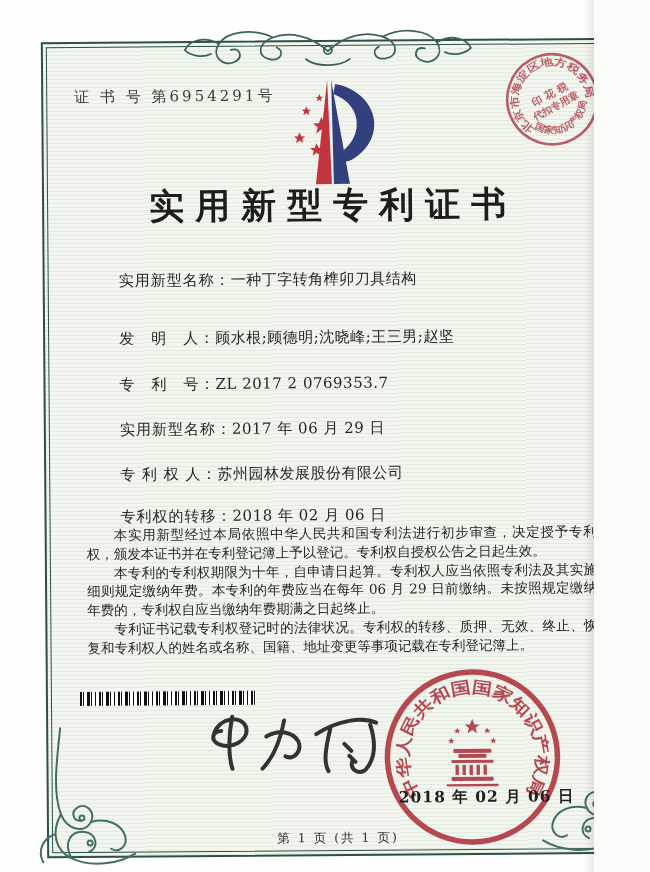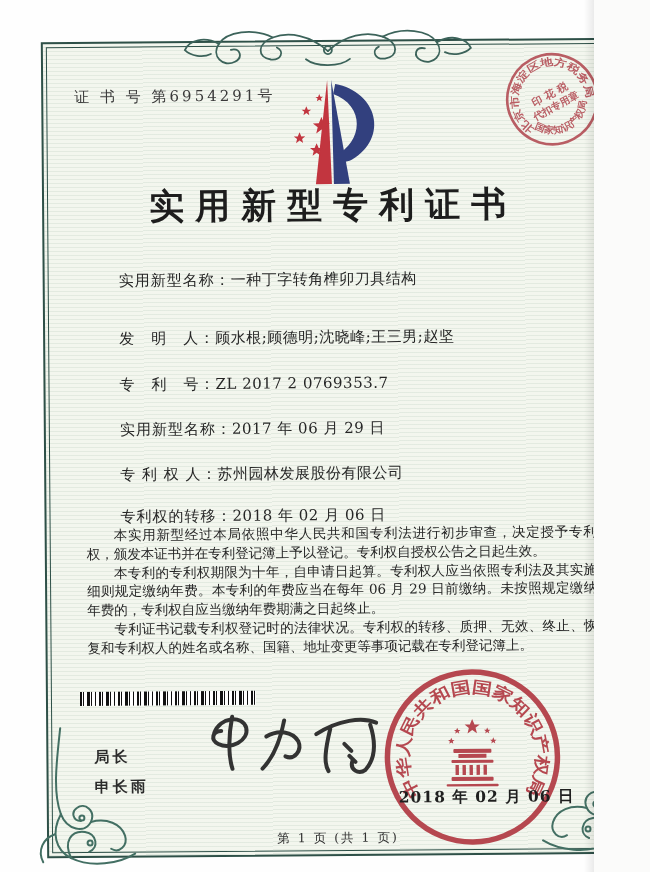--- a/index.html
+++ b/index.html
@@ -97,24 +97,20 @@
     </div>
 
     <div class="body-text">
       <p>本实用新型经过本局依照中华人民共和国专利法进行初步审查，决定授予专利权，颁发本证书并在专利登记簿上予以登记。专利权自授权公告之日起生效。</p>
       <p>本专利的专利权期限为十年，自申请日起算。专利权人应当依照专利法及其实施细则规定缴纳年费。本专利的年费应当在每年 06 月 29 日前缴纳。未按照规定缴纳年费的，专利权自应当缴纳年费期满之日起终止。</p>
       <p>专利证书记载专利权登记时的法律状况。专利权的转移、质押、无效、终止、恢复和专利权人的姓名或名称、国籍、地址变更等事项记载在专利登记簿上。</p>
     </div>
 
     <div class="barcode"></div>
 
-    <div class="signer">
-      <div>局长</div>
-      <div>申长雨</div>
-    </div>
 
     <svg class="signature" viewBox="0 0 220 90">
       <g stroke="#1f1f1f" stroke-width="4" fill="none" stroke-linecap="round" opacity=".9">
         <path d="M34,14 C30,34 30,54 34,66"></path>
         <path d="M16,30 C22,14 44,12 48,25 C51,38 32,47 20,41 C12,37 14,28 23,28"></path>
         <path d="M86,18 C82,38 74,56 64,66"></path>
         <path d="M68,34 C80,27 94,29 100,39 C104,48 96,58 87,54"></path>
         <path d="M118,32 C140,18 164,15 178,21"></path>
         <path d="M132,27 C127,47 125,61 130,69"></path>
         <path d="M172,23 C178,42 176,58 167,68 C160,73 151,68 154,59"></path>

